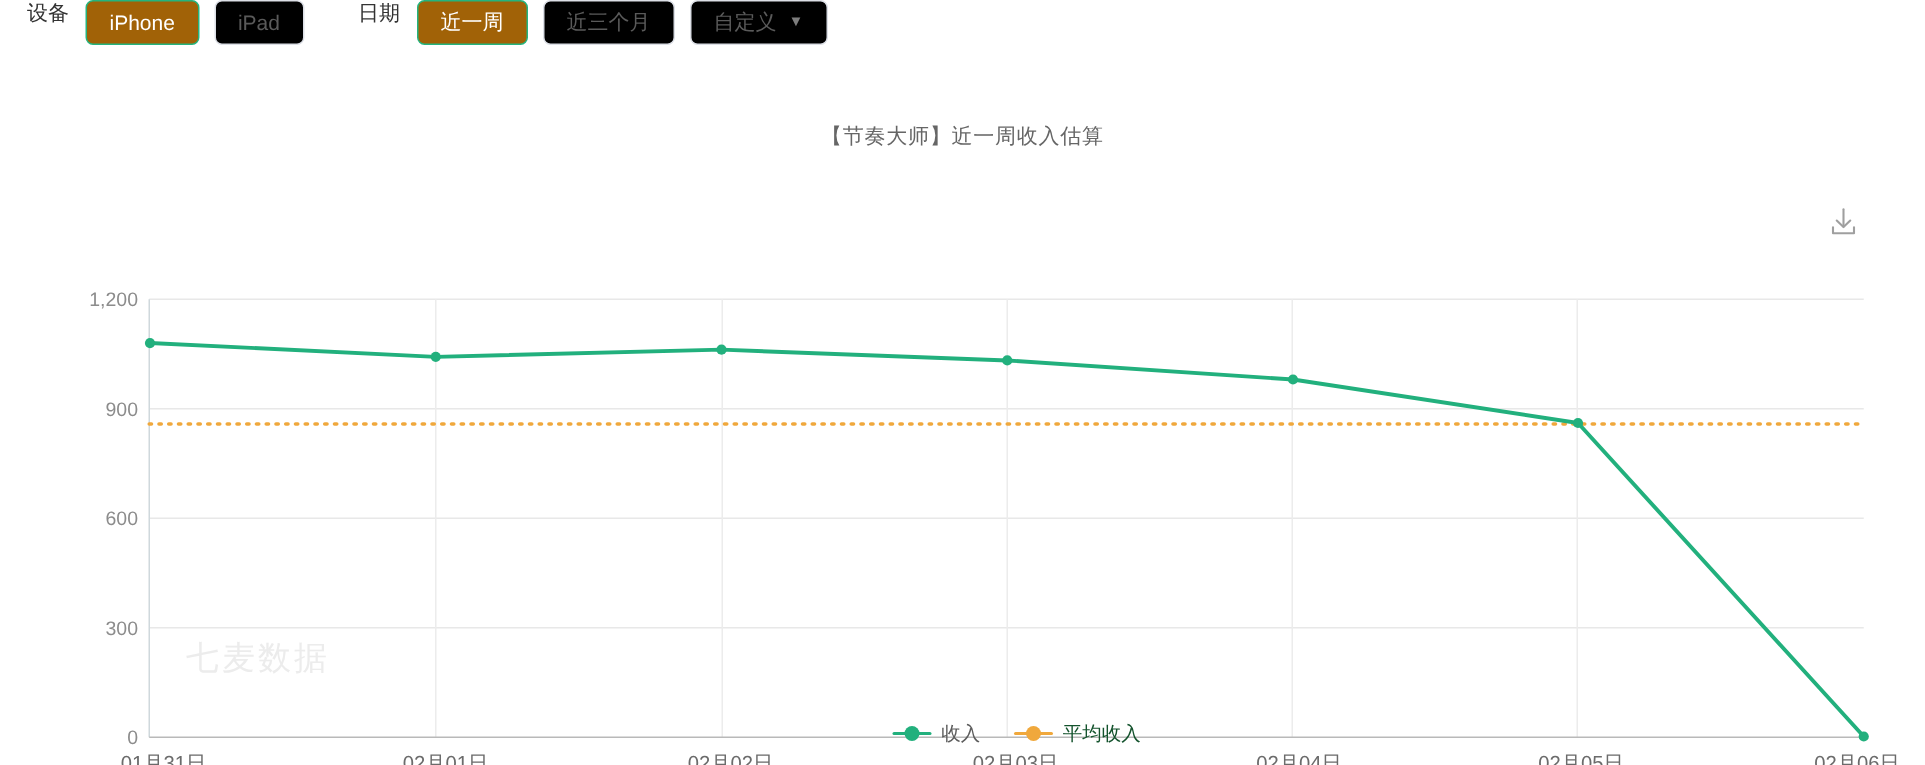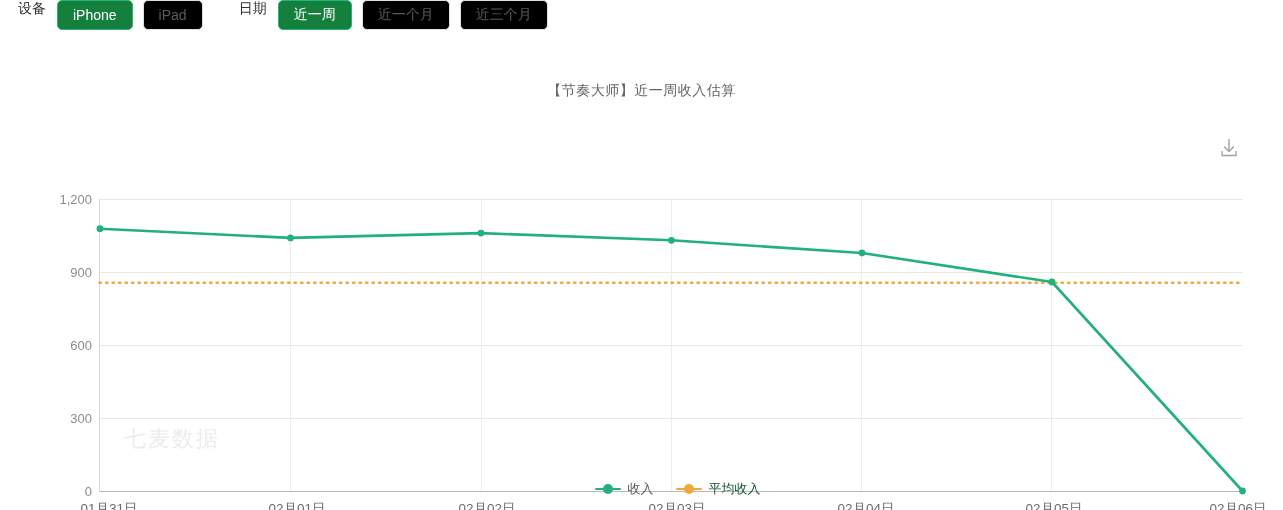--- a/index.html
+++ b/index.html
@@ -43,21 +43,21 @@
     font-size: 14px;
     box-sizing: border-box;
     cursor: pointer;
     user-select: none;
     white-space: nowrap;
     background: #000000;
     border: 1px solid #dcdfe6;
     color: #5a5a5a;
   }
   .pill.active {
-    background: #15803d;
+    background: #a16207;
     border-color: #24b47e;
     color: #ffffff;
   }
   .pill .caret {
     margin-left: 8px;
     font-size: 10px;
     line-height: 1;
     color: #7d7d7d;
   }
 
@@ -152,22 +152,25 @@
 </head>
 <body>
 
 <div class="filter-bar">
   <span class="filter-label">设备</span>
   <span class="pill active">iPhone</span>
   <span class="pill">iPad</span>
 
   <span class="filter-label spaced">日期</span>
   <span class="pill active">近一周</span>
-  <span class="pill">近一个月</span>
   <span class="pill">近三个月</span>
+  <span class="pill">
+    <span>自定义</span>
+    <span class="caret">▼</span>
+  </span>
 </div>
 
 <div class="chart-card">
 
   <div class="chart-title">【节奏大师】近一周收入估算</div>
 
   <div class="download-btn">
     <svg viewBox="0 0 24 24" width="24" height="24" fill="none" stroke="#666" stroke-width="1.4" stroke-linecap="round" stroke-linejoin="round" aria-hidden="true">
       <path d="M12 3.5 V15"></path>
       <path d="M7.5 11 L12 15.4 L16.5 11"></path>

